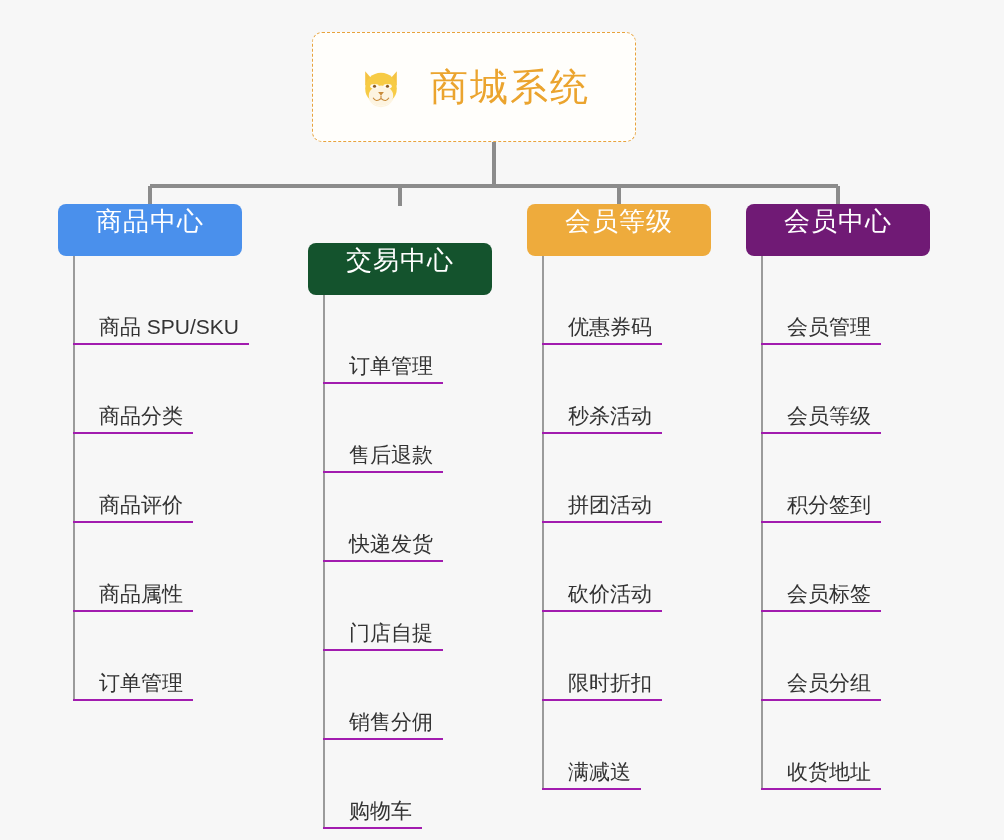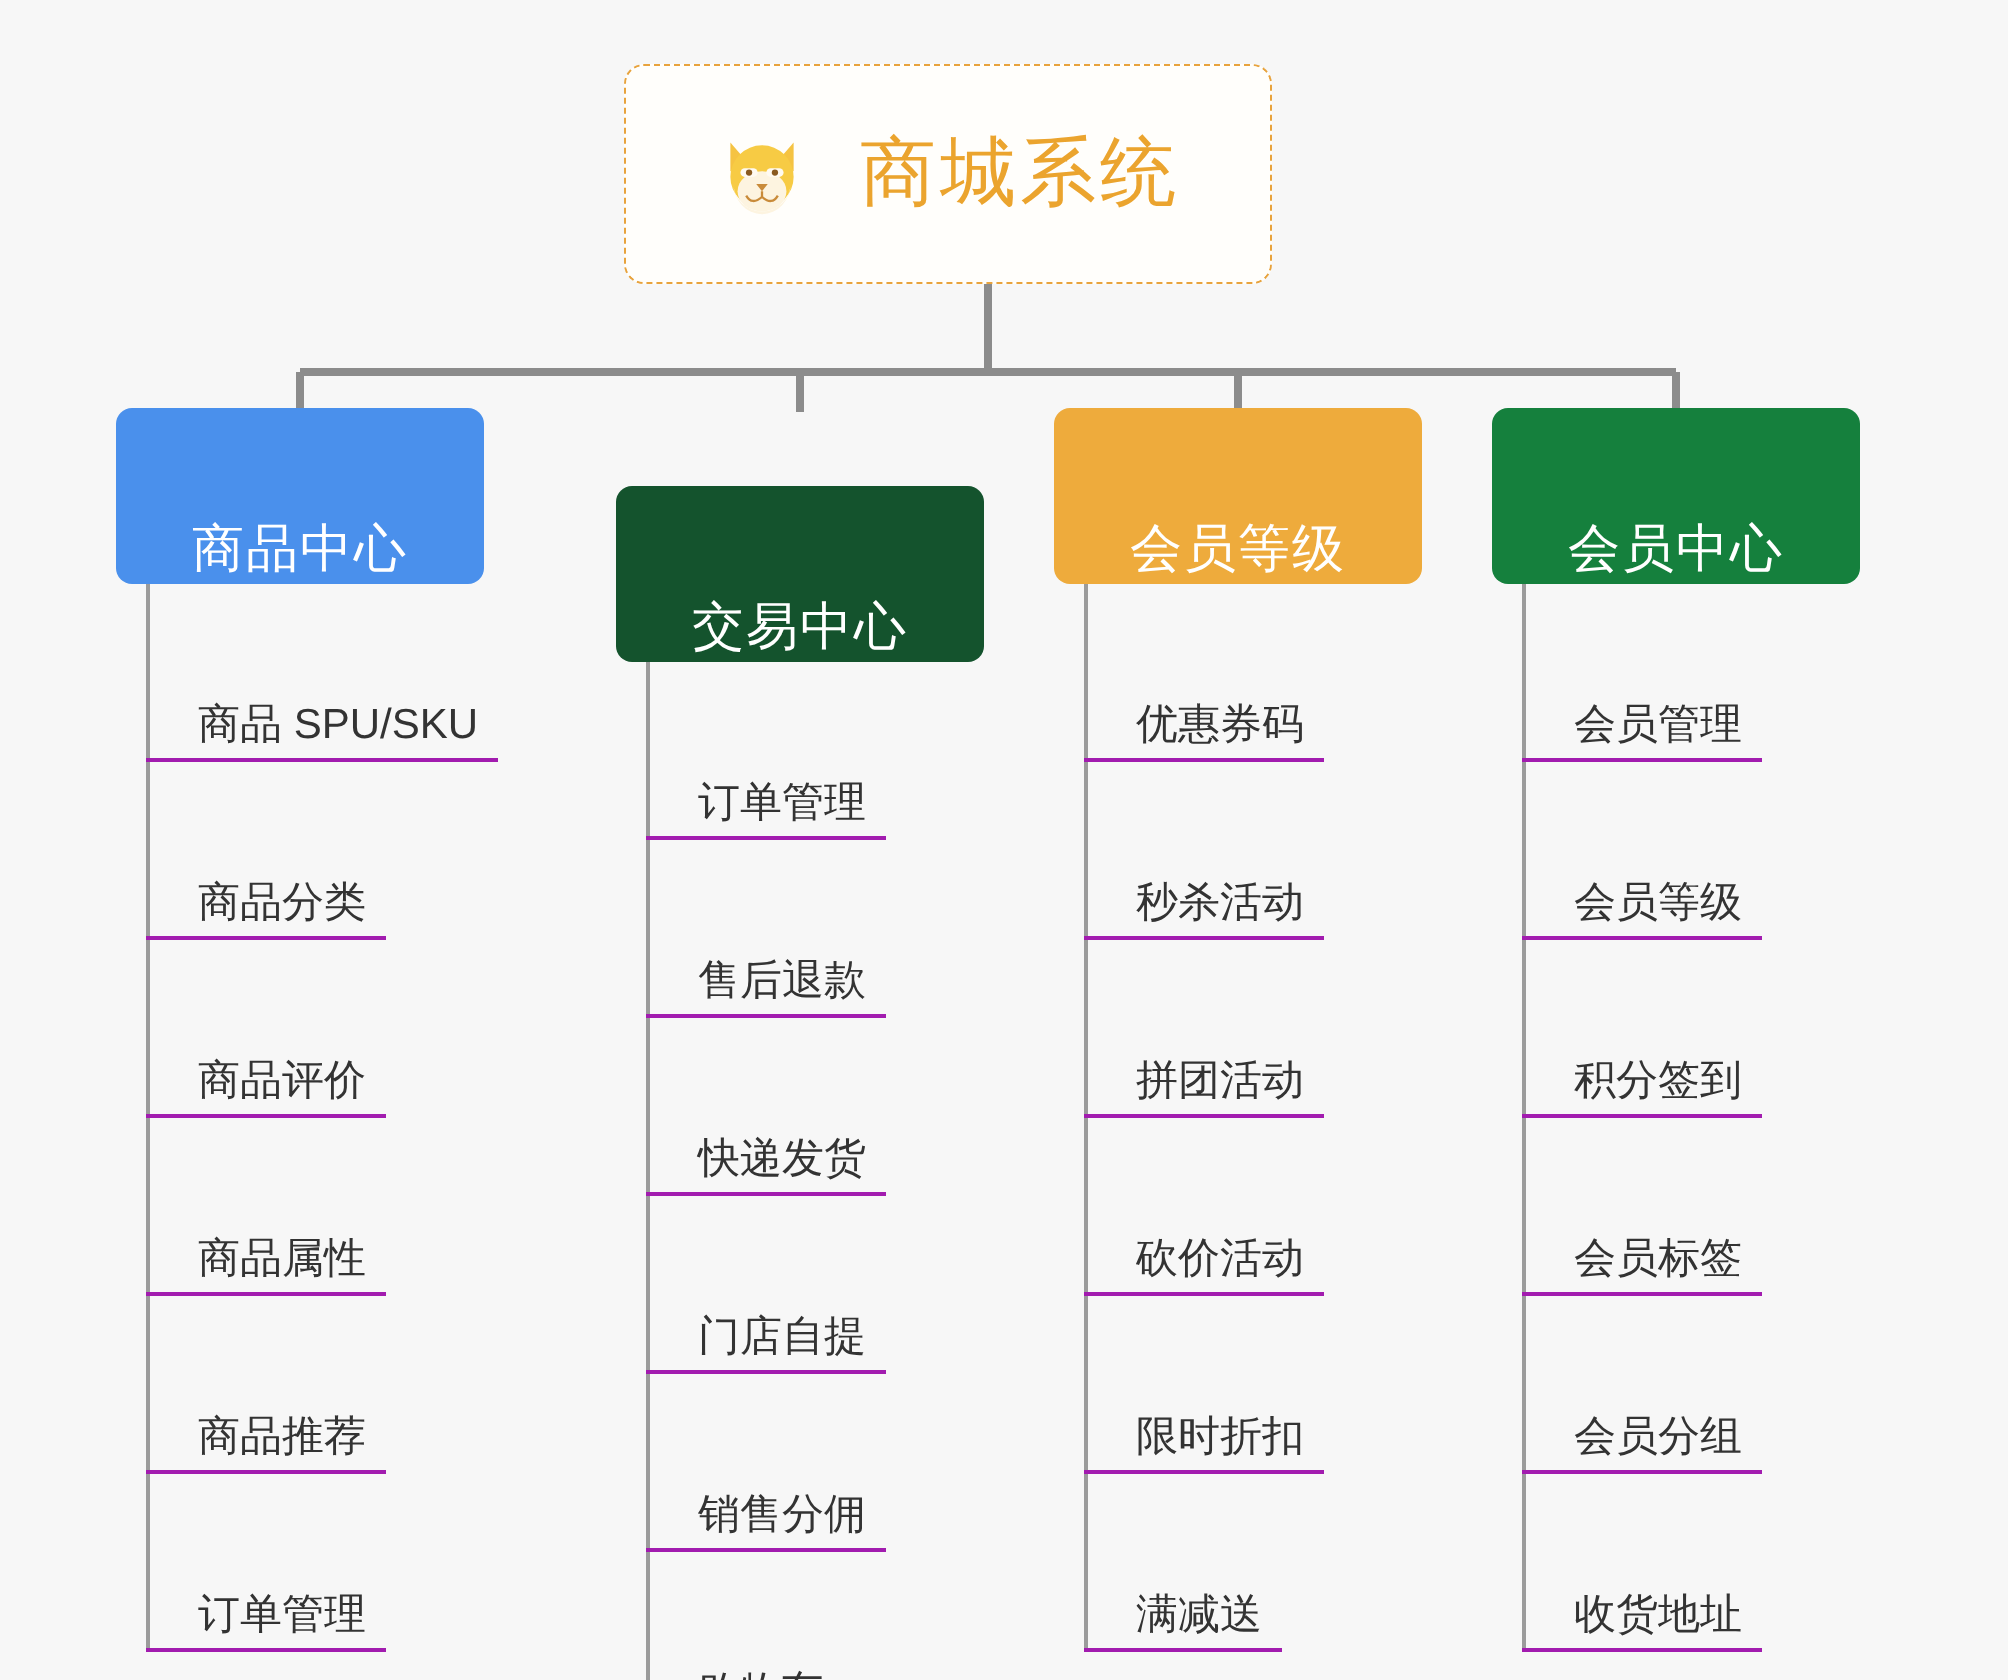--- a/index.html
+++ b/index.html
@@ -68,24 +68,24 @@
     position: absolute;
     top: 204px;
     width: 184px;
   }
   .branch-1 { left: 58px; }
   .branch-2 { left: 308px; }
   .branch-3 { left: 527px; }
   .branch-4 { left: 746px; }
 
   .branch-header {
-    height: 88px;
+    height: 52px;
     border-radius: 8px;
     display: flex;
-    align-items: flex-end;
+    align-items: flex-start;
     justify-content: center;
     color: #ffffff;
     font-size: 26px;
     letter-spacing: 1px;
     box-sizing: border-box;
   }
 
   
   .leaf-list {
     position: relative;
@@ -174,23 +174,20 @@
       <li class="leaf-item">
         <span class="leaf-label">商品分类</span>
       </li>
       <li class="leaf-item">
         <span class="leaf-label">商品评价</span>
       </li>
       <li class="leaf-item">
         <span class="leaf-label">商品属性</span>
       </li>
       <li class="leaf-item">
-        <span class="leaf-label">商品推荐</span>
-      </li>
-      <li class="leaf-item">
         <span class="leaf-label">订单管理</span>
       </li>
     </ul>
   </div>
 
   <div class="branch branch-2">
     <div class="branch-header" style="background:#14532d;margin-top:39px;">
       <span>交易中心</span>
     </div>
     <ul class="leaf-list">
@@ -237,21 +234,21 @@
       <li class="leaf-item">
         <span class="leaf-label">限时折扣</span>
       </li>
       <li class="leaf-item">
         <span class="leaf-label">满减送</span>
       </li>
     </ul>
   </div>
 
   <div class="branch branch-4">
-    <div class="branch-header" style="background:#15803d;">
+    <div class="branch-header" style="background:#701a75;">
       <span>会员中心</span>
     </div>
     <ul class="leaf-list">
       <li class="leaf-trunk"></li>
       <li class="leaf-item">
         <span class="leaf-label">会员管理</span>
       </li>
       <li class="leaf-item">
         <span class="leaf-label">会员等级</span>
       </li>

